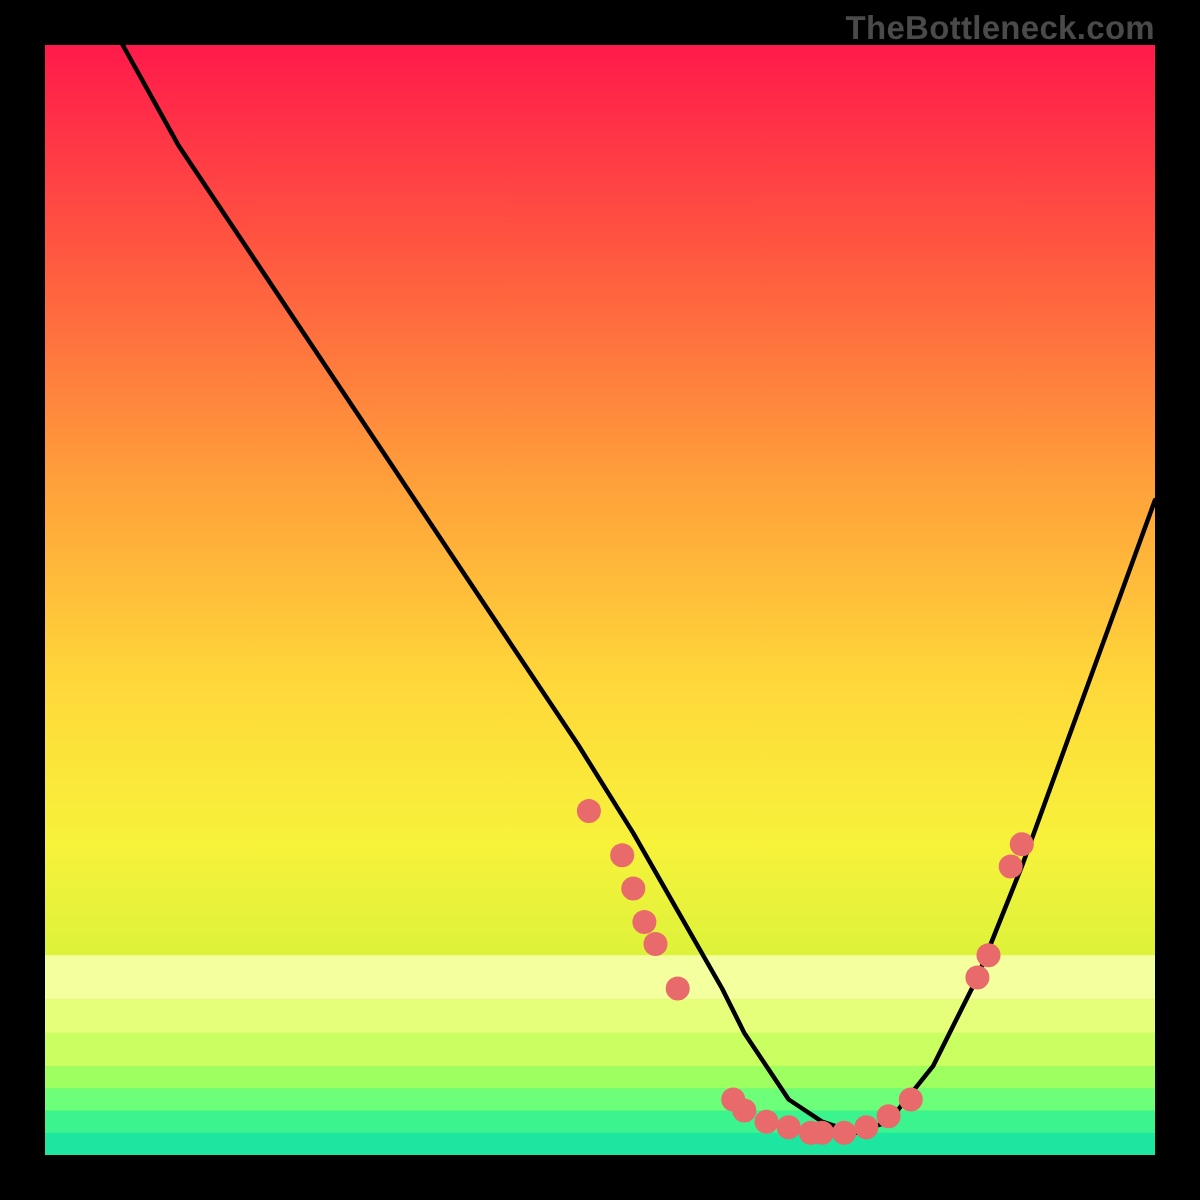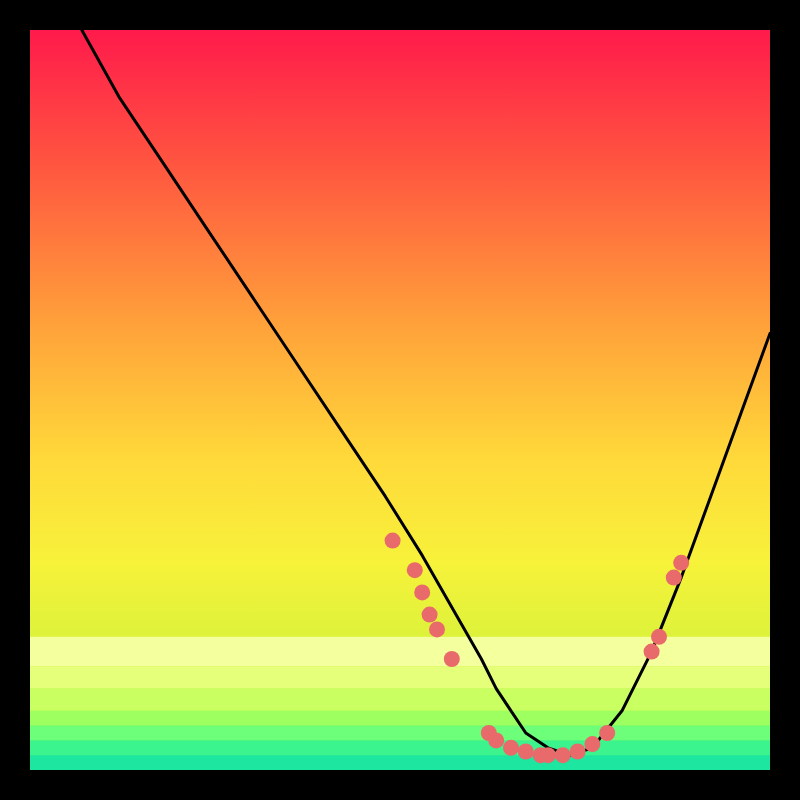--- a/index.html
+++ b/index.html
@@ -36,20 +36,21 @@
     color: #4a4a4a;
     letter-spacing: 0.2px;
     user-select: none;
   }
   svg { display: block; }
 </style>
 </head>
 <body>
 
 <div class="frame">
+  <div class="watermark">TheBottleneck.com</div>
   <div class="plot-area">
     <svg id="chart-svg" width="740" height="740" viewBox="0 0 740 740">
         <defs>
           <linearGradient id="bg-grad" x1="0" y1="0" x2="0" y2="1">
             <stop offset="0%" stop-color="#ff1a4b"></stop>
             <stop offset="18%" stop-color="#ff5540"></stop>
             <stop offset="40%" stop-color="#ffa23a"></stop>
             <stop offset="58%" stop-color="#ffd93a"></stop>
             <stop offset="72%" stop-color="#f7f23a"></stop>
             <stop offset="84%" stop-color="#d8f23a"></stop>

